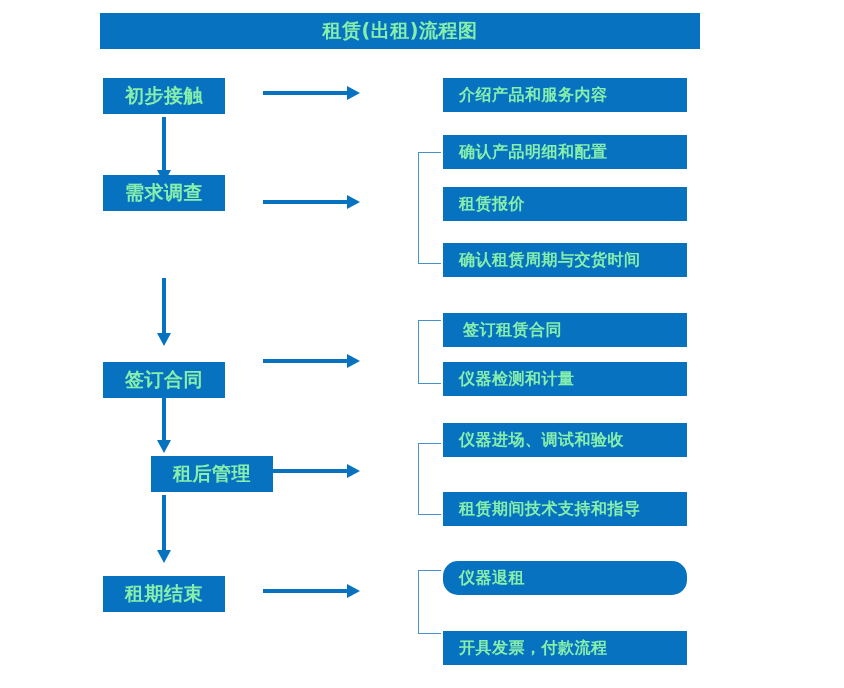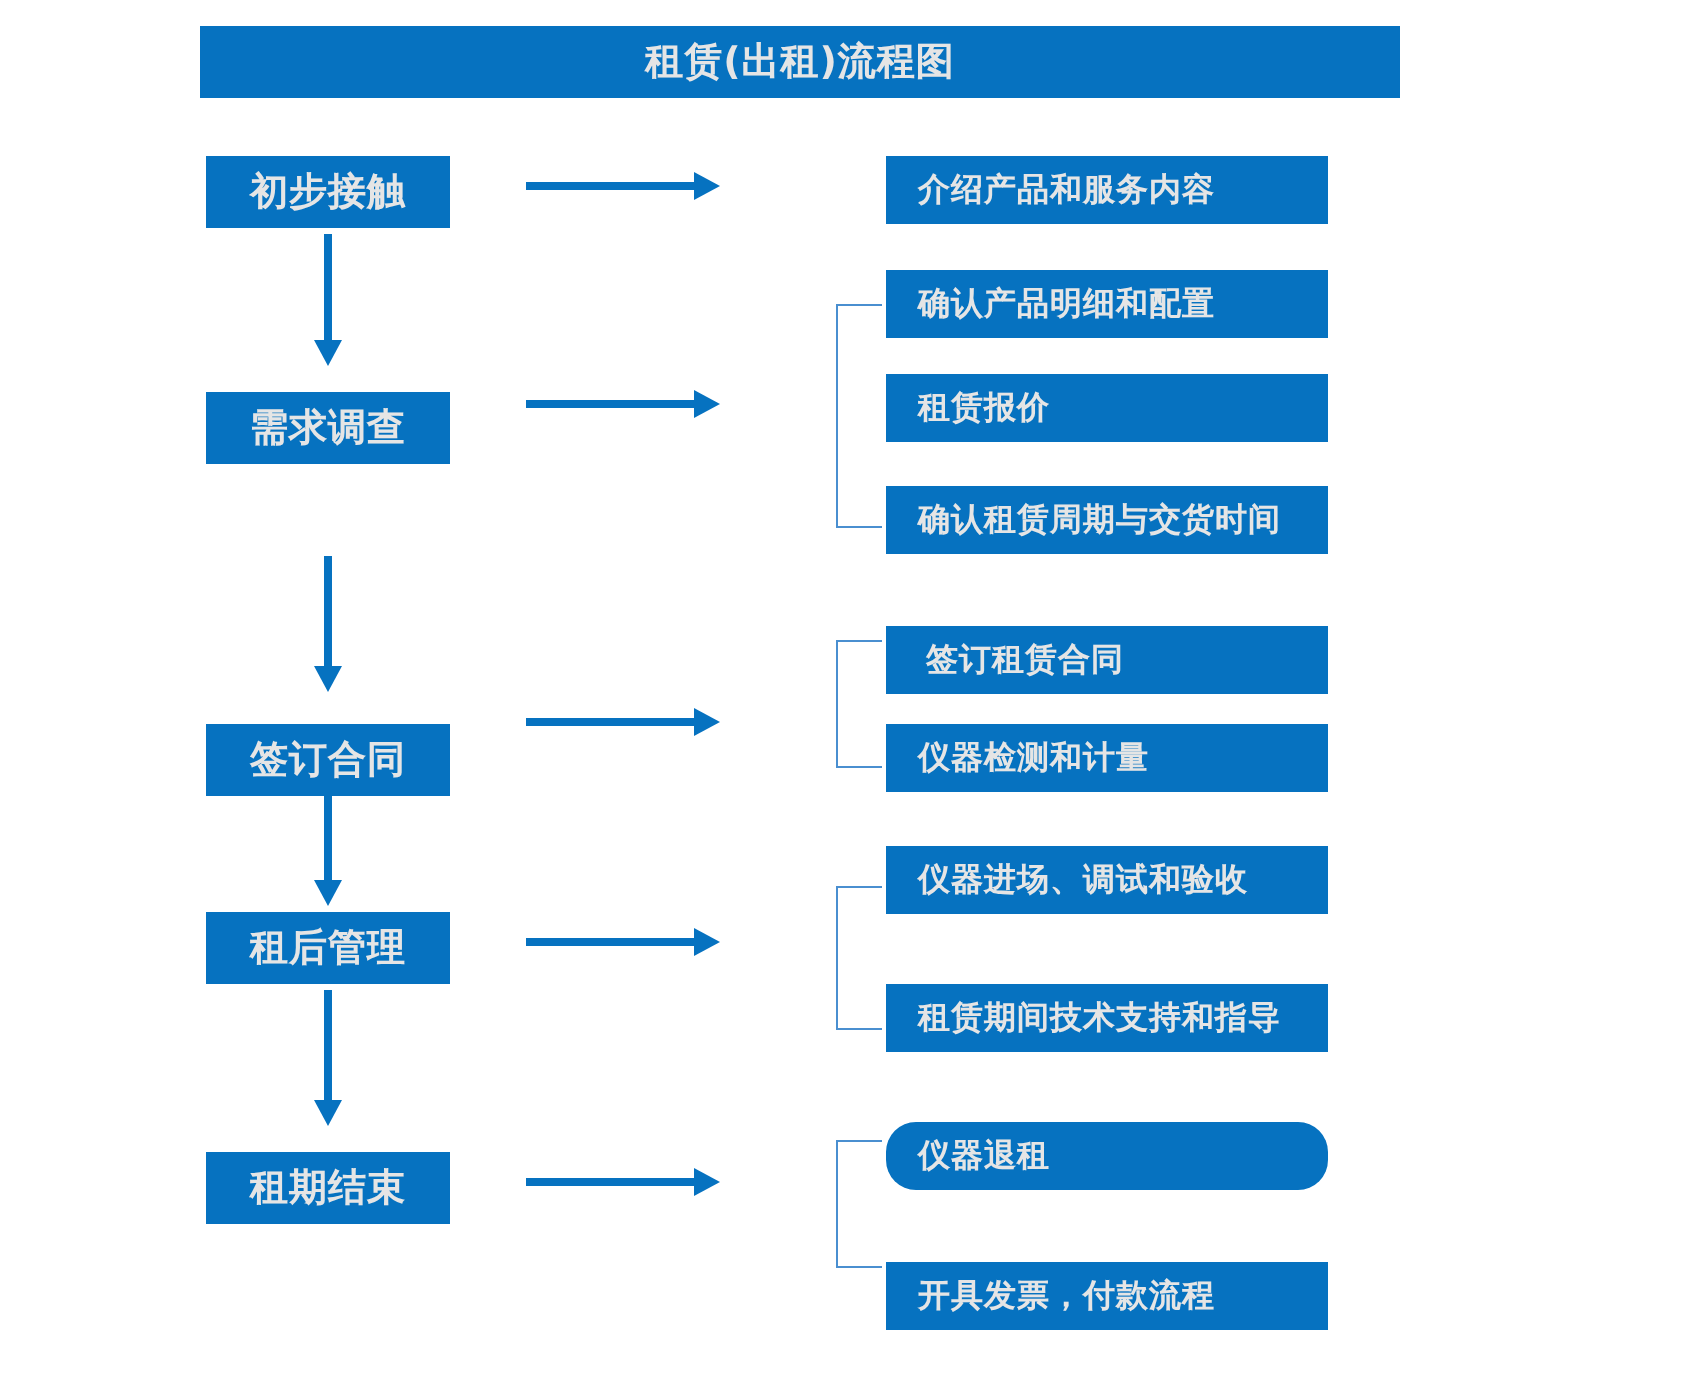--- a/index.html
+++ b/index.html
@@ -17,21 +17,21 @@
   #canvas {
     position: absolute;
     left: 0;
     top: 0;
     width: 844px;
     height: 688px;
   }
   .box {
     position: absolute;
     background: #0672c0;
-    color: #e5e5e5;
+    color: #86efac;
     font-weight: bold;
     display: flex;
     align-items: center;
     box-sizing: border-box;
     letter-spacing: 0.5px;
     white-space: nowrap;
   }
   .title-box {
     left: 100px;
     top: 13px;
@@ -42,21 +42,21 @@
   }
   .stage-box {
     left: 103px;
     width: 122px;
     height: 36px;
     justify-content: center;
     font-size: 19px;
   }
   .task-box {
     left: 443px;
-    width: 221px;
+    width: 244px;
     height: 34px;
     justify-content: flex-start;
     padding-left: 16px;
     font-size: 16px;
   }
   
   .h-arrow {
     position: absolute;
     left: 263px;
     width: 97px;
@@ -131,21 +131,21 @@
     <div class="head"></div>
   </div>
 
   <div class="box task-box" style="top:78px;">介绍产品和服务内容</div>
 
   <div class="v-arrow" style="top:117px; height:66px;">
     <div class="shaft" style="height:53px;"></div>
     <div class="head"></div>
   </div>
 
-  <div class="box stage-box" style="top:196px;">需求调查</div>
+  <div class="box stage-box" style="top:175px;">需求调查</div>
 
   <div class="h-arrow" style="top:195px;">
     <div class="shaft"></div>
     <div class="head"></div>
   </div>
 
   <div class="bracket" style="top:152px; height:112px;"></div>
 
   <div class="box task-box" style="top:135px;">确认产品明细和配置</div>
   <div class="box task-box" style="top:187px;">租赁报价</div>
@@ -166,21 +166,21 @@
   <div class="bracket" style="top:320px; height:64px;"></div>
 
   <div class="box task-box" style="top:313px;padding-left:20px;">签订租赁合同</div>
   <div class="box task-box" style="top:362px;">仪器检测和计量</div>
 
   <div class="v-arrow" style="top:385px; height:68px;">
     <div class="shaft" style="height:55px;"></div>
     <div class="head"></div>
   </div>
 
-  <div class="box stage-box" style="top:456px;">租后管理</div>
+  <div class="box stage-box" style="top:456px;margin-left:48px;">租后管理</div>
 
   <div class="h-arrow" style="top:464px;">
     <div class="shaft"></div>
     <div class="head"></div>
   </div>
 
   <div class="bracket" style="top:443px; height:72px;"></div>
 
   <div class="box task-box" style="top:423px;">仪器进场、调试和验收</div>
   <div class="box task-box" style="top:492px;">租赁期间技术支持和指导</div>

